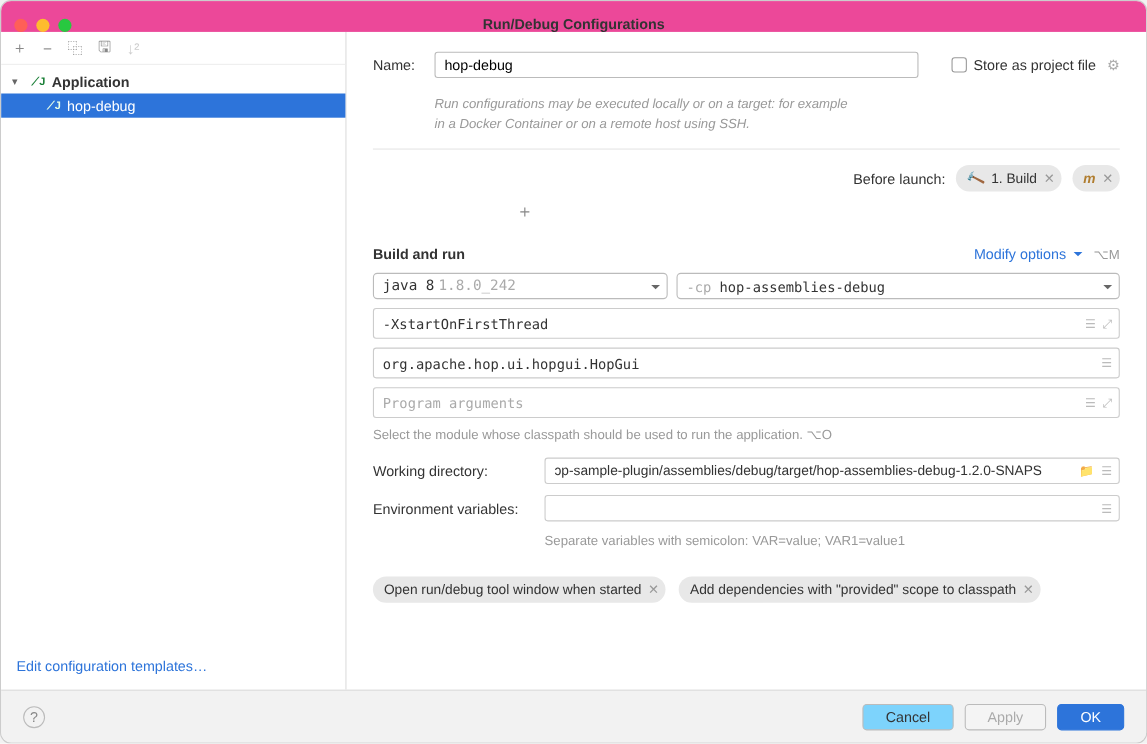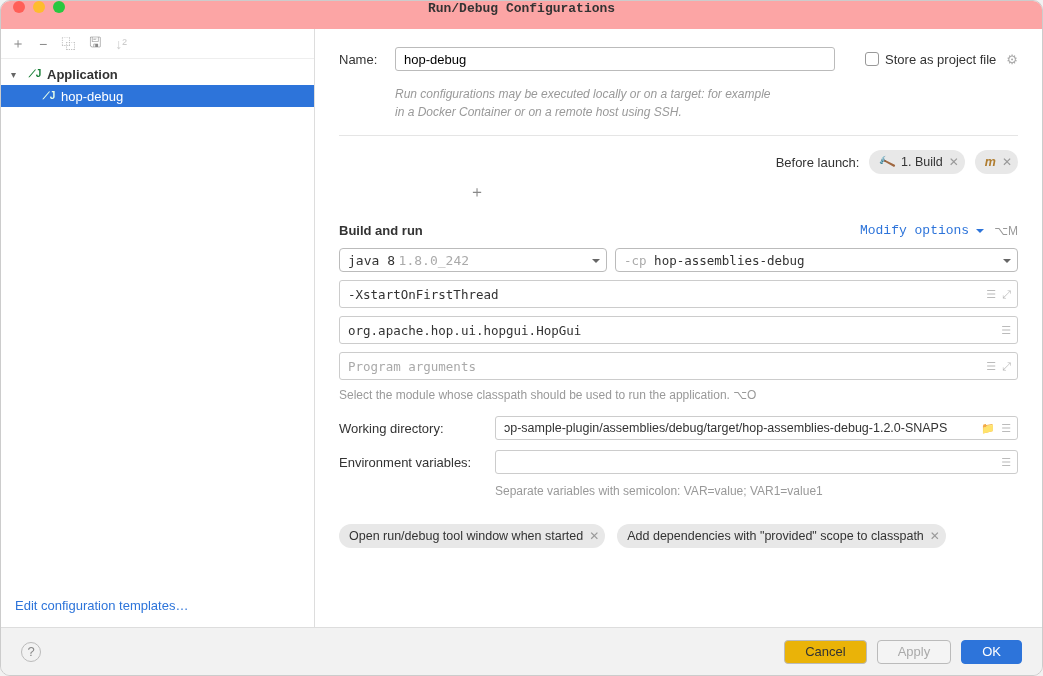--- a/index.html
+++ b/index.html
@@ -1,18 +1,18 @@
 <!DOCTYPE html>
 <html><head>
 <meta charset="utf-8">
 <style>
 * { box-sizing: border-box; margin: 0; padding: 0; }
 body { font-family: -apple-system, BlinkMacSystemFont, "Segoe UI", sans-serif; font-size: 13px; color: #333; background: #f2f2f2; }
 .window { width: 1043px; height: 676px; background: #f2f2f2; border: 1px solid #ccc; border-radius: 10px; overflow: hidden; display: flex; flex-direction: column; }
-.titlebar { height: 28px; display: flex; align-items: flex-start; position: relative; background: #fca5a5; font-family: Liberation Mono, monospace; }
+.titlebar { height: 28px; display: flex; align-items: flex-end; position: relative; background: #ec4899; }
 .traffic { display: flex; gap: 8px; padding-left: 12px; }
 .dot { width: 12px; height: 12px; border-radius: 50%; }
 .dot.red { background: #ff5f57; }
 .dot.yellow { background: #febc2e; }
 .dot.green { background: #28c840; }
 .title { position: absolute; left: 0; right: 0; text-align: center; font-weight: 600; }
 .main { flex: 1; display: flex; background: #fff; }
 .sidebar { width: 314px; border-right: 1px solid #ddd; display: flex; flex-direction: column; background: #fff; }
 .toolbar { height: 30px; display: flex; align-items: center; gap: 14px; padding: 0 10px; border-bottom: 1px solid #eee; color: #888; }
 .toolbar span { cursor: pointer; font-size: 14px; }
@@ -41,41 +41,41 @@
 .hr { border: none; border-top: 1px solid #e5e5e5; margin: 14px 0; }
 .section-row { display: flex; align-items: center; justify-content: flex-end; }
 .chips { display: flex; gap: 10px; margin-left: 10px; flex-wrap: wrap; }
 .chip { background: #e8e8e8; border-radius: 14px; height: 24px; display: flex; align-items: center; padding: 0 6px 0 10px; gap: 6px; font-size: 12.5px; }
 .chip .x { color: #999; cursor: pointer; font-size: 12px; }
 .hammer { color: #1a7f37; font-weight: bold; transform: rotate(-20deg); display:inline-block; }
 .maven { color: #b07d2f; font-weight: bold; font-style: italic; }
 .plus-btn { color: #888; font-size: 16px; margin: 8px 0 0 130px; cursor: pointer; }
 .section-head { display: flex; align-items: center; margin-bottom: 10px; }
 .section-head h4 { font-weight: 600; font-size: 13px; }
-.modify { margin-left: auto; color: #2d74da; cursor: pointer; display: flex; align-items: center; gap: 4px; font-family: Liberation Mono, monospace; }
+.modify { margin-left: auto; color: #2d74da; cursor: pointer; display: flex; align-items: center; gap: 4px; }
 .shortcut { color: #999; font-size: 12px; margin-left: 10px; }
 .two-col { display: flex; gap: 8px; margin-bottom: 8px; }
 .two-col .dropdown { flex: 1; }
 .java-dd .ver { color: #aaa; font-family: ui-monospace, Menlo, monospace; }
 .cp-dd { font-family: ui-monospace, Menlo, monospace; font-size: 12.5px; }
 .cp-dd .grey { color: #aaa; }
 .wide-input { width: 100%; height: 28px; border: 1px solid #ccc; border-radius: 3px; padding: 0 60px 0 8px; font-size: 12.5px; background: #fff; position: relative; margin-bottom: 8px; font-family: ui-monospace, Menlo, monospace; display: flex; align-items: center; }
 .wide-input .placeholder { color: #aaa; }
 .wide-input .icons { position: absolute; right: 6px; display: flex; gap: 6px; color: #bbb; font-size: 11px; }
 .field-hint { color: #999; font-size: 12px; margin-bottom: 14px; }
 .lbl-row { display: flex; align-items: center; margin-bottom: 10px; gap: 8px; }
 .lbl-row .lbl { width: 148px; }
 .lbl-row .fld { flex: 1; }
 .fld-input { width: 100%; height: 24px; border: 1px solid #ccc; border-radius: 3px; padding: 0 50px 0 8px; font-size: 12.5px; background: #fff; position: relative; display: flex; align-items: center; }
 .fld-input .icons { position: absolute; right: 6px; display: flex; gap: 6px; color: #bbb; font-size: 11px; }
 .chips2 { display: flex; gap: 12px; margin-top: 12px;}
 .footer { height: 48px; border-top: 1px solid #ddd; display: flex; align-items: center; padding: 0 20px; background: #f2f2f2; }
 .help { width: 20px; height: 20px; border: 1px solid #bbb; border-radius: 50%; display: flex; align-items: center; justify-content: center; color: #888; cursor: pointer; }
 .btns { margin-left: auto; display: flex; gap: 10px; }
-.btn { height: 24px; padding: 0 20px; border: 1px solid #bbb; border-radius: 4px; background: #eab308; cursor: pointer; display: flex; align-items: center; font-size: 13px; }
+.btn { height: 24px; padding: 0 20px; border: 1px solid #bbb; border-radius: 4px; background: #7dd3fc; cursor: pointer; display: flex; align-items: center; font-size: 13px; }
 .btn.disabled { color: #aaa; background: #f4f4f4; }
 .btn.primary { background: #2d74da; color: #fff; border-color: #2d74da; }
 .chev::after{content:""; display:inline-block; margin-left:3px; border:4px solid transparent; border-top-color:#2d74da; position:relative; top:2px;}
 </style>
 </head>
 <body>
 
 <div class="window">
   <div class="titlebar">
     <div class="traffic">

